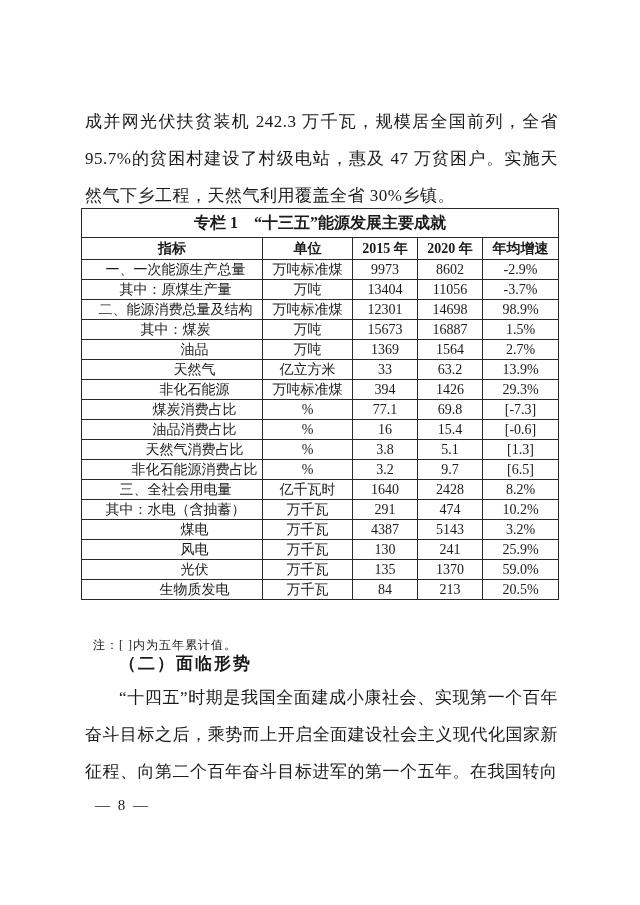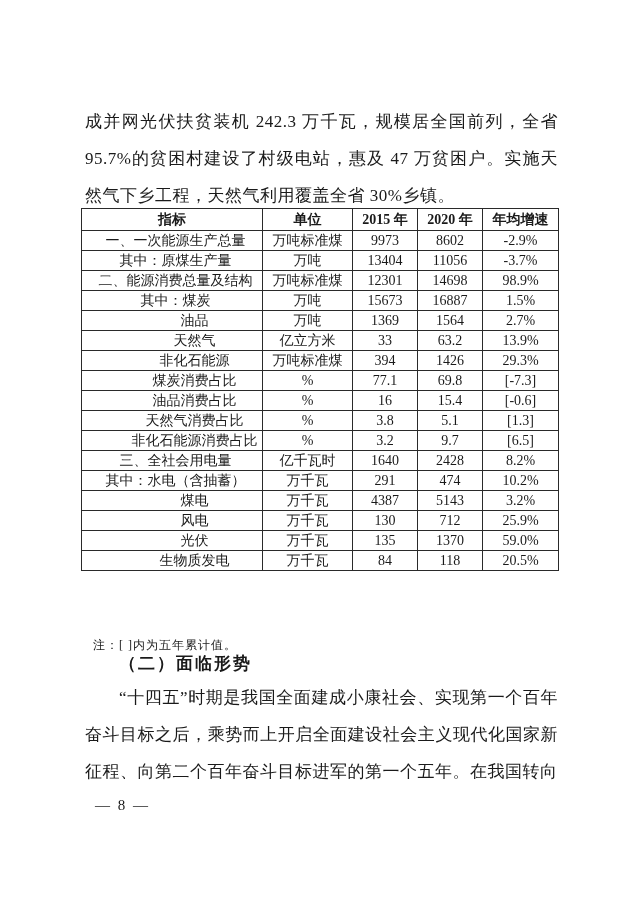--- a/index.html
+++ b/index.html
@@ -100,20 +100,23 @@
   <div class="tablewrap">
     <table>
       <colgroup>
         <col style="width:181px">
         <col style="width:90px">
         <col style="width:65px">
         <col style="width:65px">
         <col style="width:76px">
       </colgroup>
       <thead>
+        <tr class="title-row">
+          <td colspan="5">专栏 1　“十三五”能源发展主要成就</td>
+        </tr>
         <tr class="header-row">
             <th>指标</th>
             <th>单位</th>
             <th>2015 年</th>
             <th>2020 年</th>
             <th>年均增速</th>
           </tr>
       </thead>
       <tbody>
           <tr>
@@ -211,35 +214,35 @@
             <td class="ind indent">煤电</td>
             <td class="num">万千瓦</td>
             <td class="num">4387</td>
             <td class="num">5143</td>
             <td class="num">3.2%</td>
           </tr>
           <tr>
             <td class="ind indent">风电</td>
             <td class="num">万千瓦</td>
             <td class="num">130</td>
-            <td class="num">712</td>
+            <td class="num">241</td>
             <td class="num">25.9%</td>
           </tr>
           <tr>
             <td class="ind indent">光伏</td>
             <td class="num">万千瓦</td>
             <td class="num">135</td>
             <td class="num">1370</td>
             <td class="num">59.0%</td>
           </tr>
           <tr>
             <td class="ind indent">生物质发电</td>
             <td class="num">万千瓦</td>
             <td class="num">84</td>
-            <td class="num">118</td>
+            <td class="num">213</td>
             <td class="num">20.5%</td>
           </tr>
         </tbody>
     </table>
   </div>
 
   <p class="note">注：[ ]内为五年累计值。</p>
 
   <h3 class="heading">（二）面临形势</h3>
 

